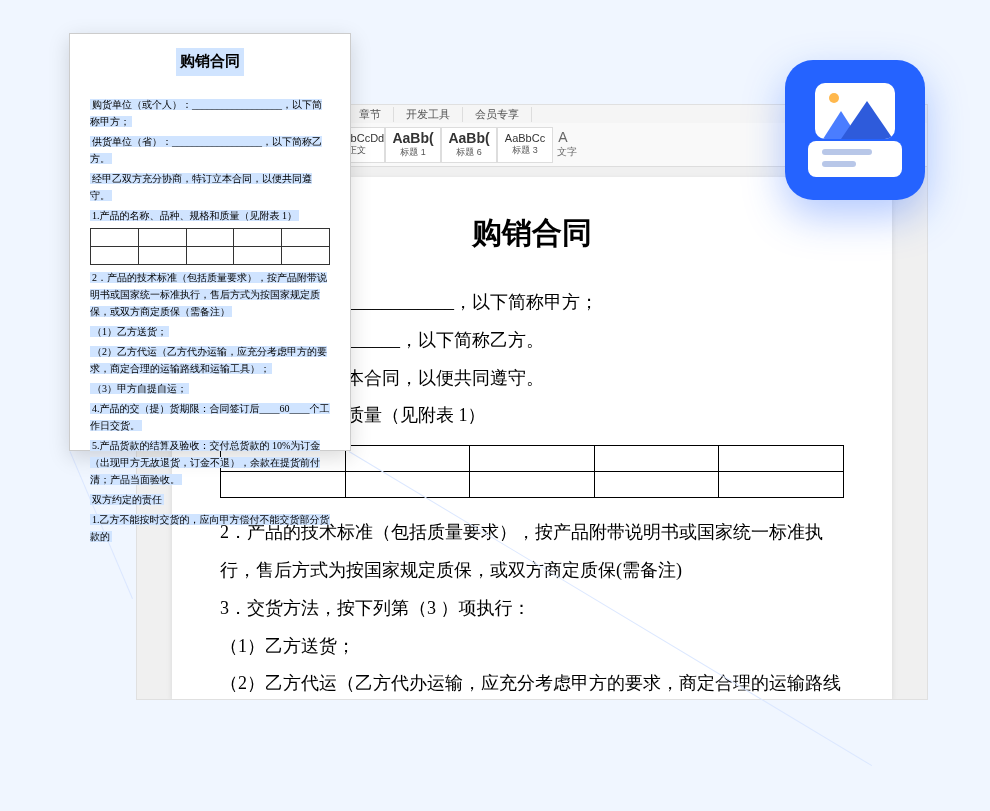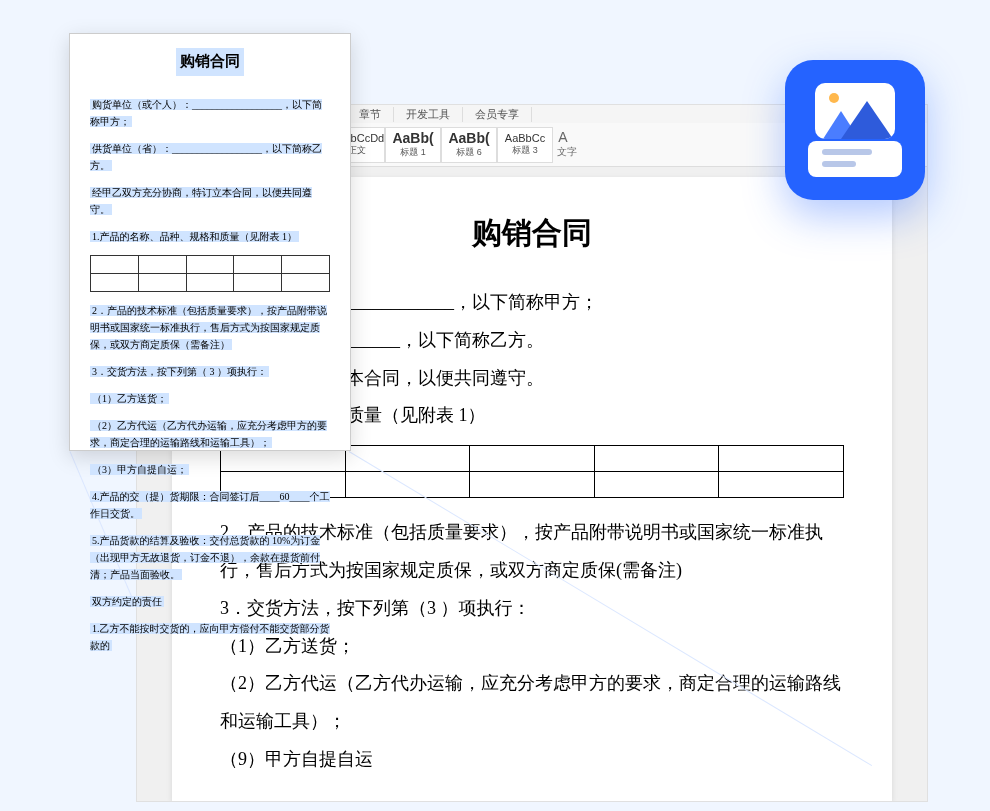--- a/index.html
+++ b/index.html
@@ -12,21 +12,21 @@
   position: relative;
   overflow: hidden;
 }
 
 
 .app-window {
   position: absolute;
   top: 104px;
   left: 136px;
   width: 792px;
-  height: 698px;
+  height: 596px;
   background: #fff;
   border: 1px solid #e0e0e0;
   overflow: hidden;
 }
 
 
 .tabbar {
   display: flex;
   align-items: center;
   height: 18px;
@@ -167,21 +167,21 @@
   text-align: center;
   font-weight: bold;
   font-size: 15px;
   background: #d0e4ff;
   display: inline-block;
   padding: 1px 4px;
   margin-bottom: 10px;
 }
 .scan-preview .sp-title-wrap { text-align: center; margin-bottom: 10px; }
 .scan-preview p {
-  margin: 10px 0;
+  margin: 3px 0;
 }
 .scan-preview .hl {
   background: #d0e4ff;
   display: inline;
   padding: 0 2px;
 }
 .sp-table {
   width: 100%;
   border-collapse: collapse;
   margin: 4px 0;
@@ -411,21 +411,20 @@
     <tr>
           <td></td>
           <td></td>
           <td></td>
           <td></td>
           <td></td>
         </tr>
   </tbody>
     </table>
   <p><span class="hl">2．产品的技术标准（包括质量要求），按产品附带说明书或国家统一标准执行，售后方式为按国家规定质保，或双方商定质保（需备注）</span></p>
-  <p><span class="hl">3．交货方法，按下列第（ 3 ）项执行：</span></p>
   <p><span class="hl">（1）乙方送货；</span></p>
   <p><span class="hl">（2）乙方代运（乙方代办运输，应充分考虑甲方的要求，商定合理的运输路线和运输工具）；</span></p>
   <p><span class="hl">（3）甲方自提自运；</span></p>
   <p><span class="hl">4.产品的交（提）货期限：合同签订后____60____个工作日交货。</span></p>
   <p><span class="hl">5.产品货款的结算及验收：交付总货款的 10%为订金（出现甲方无故退货，订金不退），余款在提货前付清；产品当面验收。</span></p>
   <p><span class="hl">双方约定的责任</span></p>
   <p><span class="hl">1.乙方不能按时交货的，应向甲方偿付不能交货部分货款的</span></p>
 </div>
 
 <div class="app-icon">

